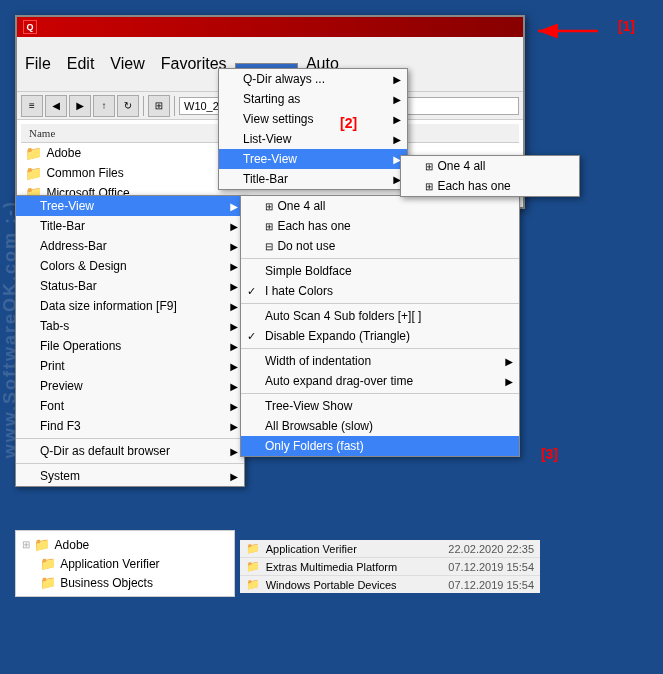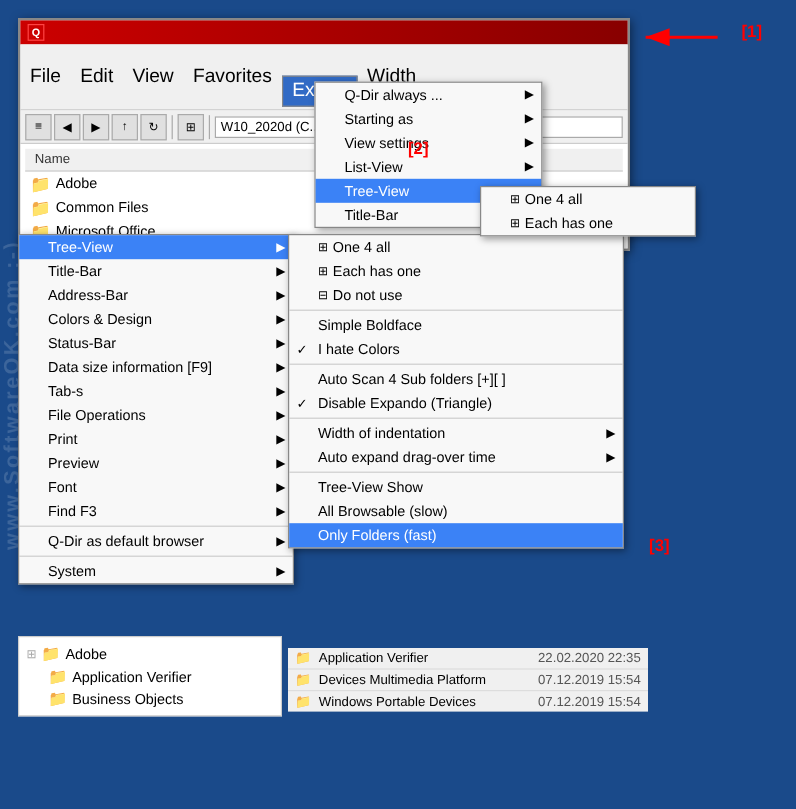--- a/index.html
+++ b/index.html
@@ -121,20 +121,21 @@
     .file-panel {
       background: white;
       min-height: 80px;
       padding: 4px;
     }
     .file-panel-header {
       display: flex;
       background: #f0f0f0;
       border-bottom: 1px solid #ccc;
       padding: 2px 4px;
+      font-family: Liberation Serif, serif;
     }
     .col-header { font-size: 11px; color: #333; padding: 1px 4px; }
     .file-row {
       display: flex;
       align-items: center;
       padding: 2px 4px;
       font-size: 12px;
       gap: 4px;
     }
     .folder-icon { color: #e8c000; font-size: 14px; }
@@ -202,21 +203,21 @@
   <div class="title-bar">
     <span class="title-bar-icon" style="background:#cc0000;border:1px solid #ff4444;font-size:9px;color:white;display:flex;align-items:center;justify-content:center;">Q</span>
   </div>
 
   <div class="menu-bar">
     <div class="menu-item">File</div>
     <div class="menu-item">Edit</div>
     <div class="menu-item">View</div>
     <div class="menu-item">Favorites</div>
     <div class="menu-item active">Extras</div>
-    <div class="menu-item">Width</div>
+    <div class="menu-item">Auto</div>
   </div>
 
   <div class="toolbar">
     <div class="toolbar-btn">≡</div>
     <div class="toolbar-btn">◀</div>
     <div class="toolbar-btn">▶</div>
     <div class="toolbar-btn">↑</div>
     <div class="toolbar-btn">↻</div>
     <div class="toolbar-sep"></div>
     <div class="toolbar-btn">⊞</div>
@@ -250,21 +251,21 @@
       <marker id="arrowhead" markerWidth="8" markerHeight="6" refX="8" refY="3" orient="auto">
         <polygon points="0 0, 8 3, 0 6" fill="red"></polygon>
       </marker>
     </defs>
     <line x1="70" y1="15" x2="10" y2="15" stroke="red" stroke-width="2.5" marker-end="url(#arrowhead)"></line>
   </svg>
 </div>
 
 <div class="label-badge" style="top: 18px; right: 28px;">[1]</div>
 
-<div class="context-menu" style="top:68px; left:218px; width:190px; z-index:50;margin-left:44px;">
+<div class="context-menu" style="top:68px; left:218px; width:190px; z-index:50;">
   <div class="context-menu-item">
     Q-Dir always ...
     <span class="submenu-arrow">▶</span>
   </div>
   <div class="context-menu-item">
     Starting as
     <span class="submenu-arrow">▶</span>
   </div>
   <div class="context-menu-item">
     View settings
@@ -411,21 +412,21 @@
 <div class="label-badge" style="top: 446px; right: 105px;">[3]</div>
 
 <div class="context-menu" style="top:540px; left:240px; width:300px; border:none; background:#f0f0f0; box-shadow:none;">
   <div class="file-row" style="padding:2px 6px; font-size:11px; display:flex; gap:6px; border-bottom:1px solid #ddd;">
     <span style="color:#e8c000;">📁</span>
     <span>Application Verifier</span>
     <span style="margin-left:auto; color:#555;">22.02.2020 22:35</span>
   </div>
   <div class="file-row" style="padding:2px 6px; font-size:11px; display:flex; gap:6px; border-bottom:1px solid #ddd;">
     <span style="color:#e8c000;">📁</span>
-    <span>Devices Multimedia Platform</span>
+    <span>Extras Multimedia Platform</span>
     <span style="margin-left:auto; color:#555;">07.12.2019 15:54</span>
   </div>
   <div class="file-row" style="padding:2px 6px; font-size:11px; display:flex; gap:6px;">
     <span style="color:#e8c000;">📁</span>
     <span>Windows Portable Devices</span>
     <span style="margin-left:auto; color:#555;">07.12.2019 15:54</span>
   </div>
 </div>
 
 <div style="position:absolute; top:530px; left:15px; width:220px; background:white; border:1px solid #ccc; z-index:5; padding:4px;">

